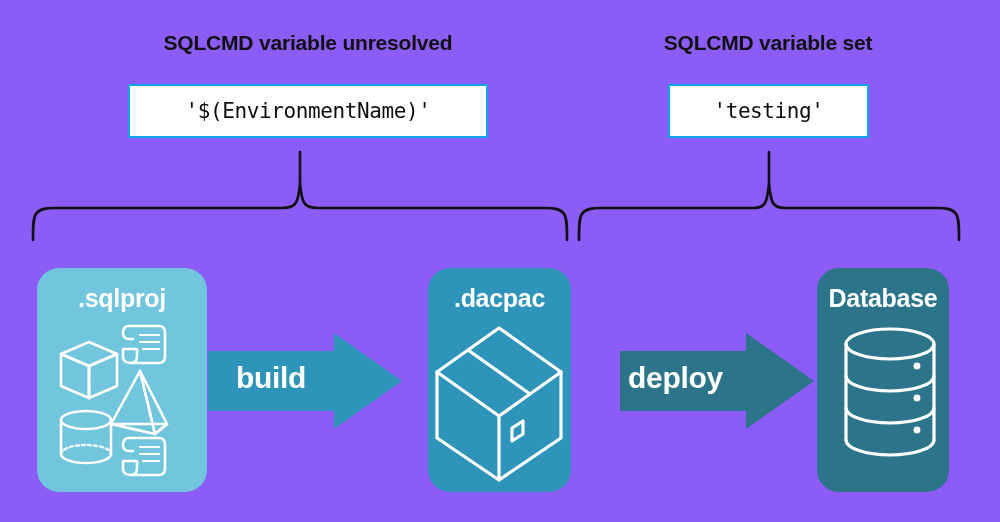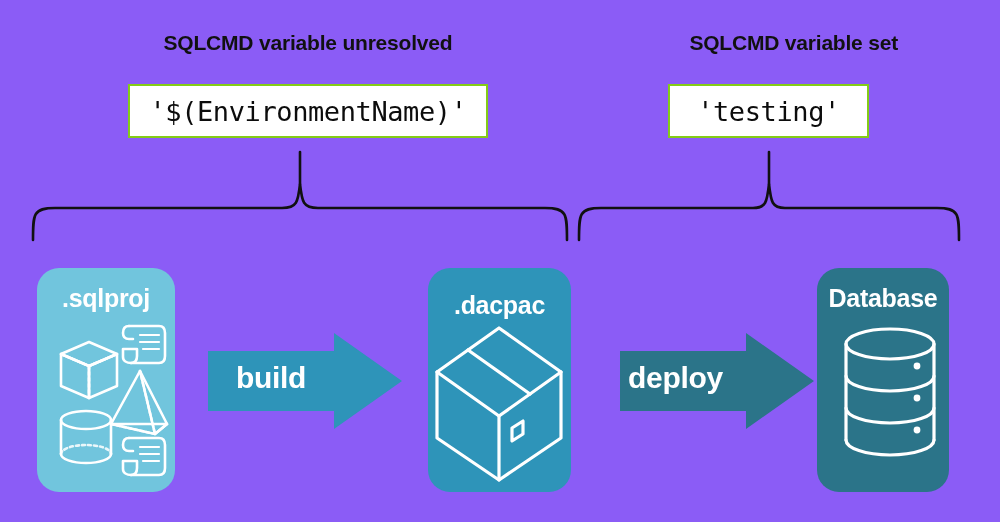--- a/index.html
+++ b/index.html
@@ -24,33 +24,33 @@
     position: absolute;
     font-family: "Liberation Sans", sans-serif;
     font-weight: bold;
     font-size: 21px;
     color: #111111;
     letter-spacing: -0.2px;
     white-space: nowrap;
     text-align: center;
   }
   #heading-unresolved { left: 118px; top: 31px; width: 380px; }
-  #heading-set        { left: 638px; top: 31px; width: 260px; text-align: right; }
+  #heading-set        { left: 638px; top: 31px; width: 260px; }
 
   
   .code-box {
     position: absolute;
     box-sizing: border-box;
-    border: 2px solid #84cc16;
+    border: 2px solid #0ea5e9;
     background: #ffffff;
     display: flex;
     align-items: center;
     justify-content: center;
     font-family: "DejaVu Sans Mono", monospace;
-    font-size: 27px;
+    font-size: 21px;
     color: #0c0c0c;
     letter-spacing: -0.4px;
     white-space: nowrap;
   }
   #code-box-unresolved { left: 128px; top: 84px; width: 360px; height: 54px; }
   #code-box-set        { left: 668px; top: 84px; width: 201px; height: 54px; text-align: center; }
 
   
   .brace { position: absolute; }
   #brace-left  { left: 24px;  top: 150px; }
@@ -73,26 +73,26 @@
     color: #ffffff;
     letter-spacing: -0.3px;
     white-space: nowrap;
   }
   .stage-art {
     position: absolute;
     left: 0;
     right: 0;
   }
 
-  #box-sqlproj  { left: 37px;  top: 268px; width: 138px; height: 224px; background: #71c5dd; }
+  #box-sqlproj  { left: 37px;  top: 268px; width: 170px; height: 224px; background: #71c5dd; }
   #box-sqlproj  .stage-label { top: 16px; }
   #box-sqlproj  .stage-art   { top: 48px; }
 
   #box-dacpac   { left: 428px; top: 268px; width: 143px; height: 224px; background: #2e94b9; }
-  #box-dacpac   .stage-label { top: 23px; }
+  #box-dacpac   .stage-label { top: 16px; }
   #box-dacpac   .stage-art   { top: 52px; }
 
   #box-database { left: 817px; top: 268px; width: 132px; height: 224px; background: #2b7489; }
   #box-database .stage-label { top: 16px; }
   #box-database .stage-art   { top: 54px; }
 
   
   .arrow-wrap { position: absolute; }
   #arrow-build  { left: 208px; top: 333px; }
   #arrow-deploy { left: 600px; top: 333px; padding-left: 20px; }

